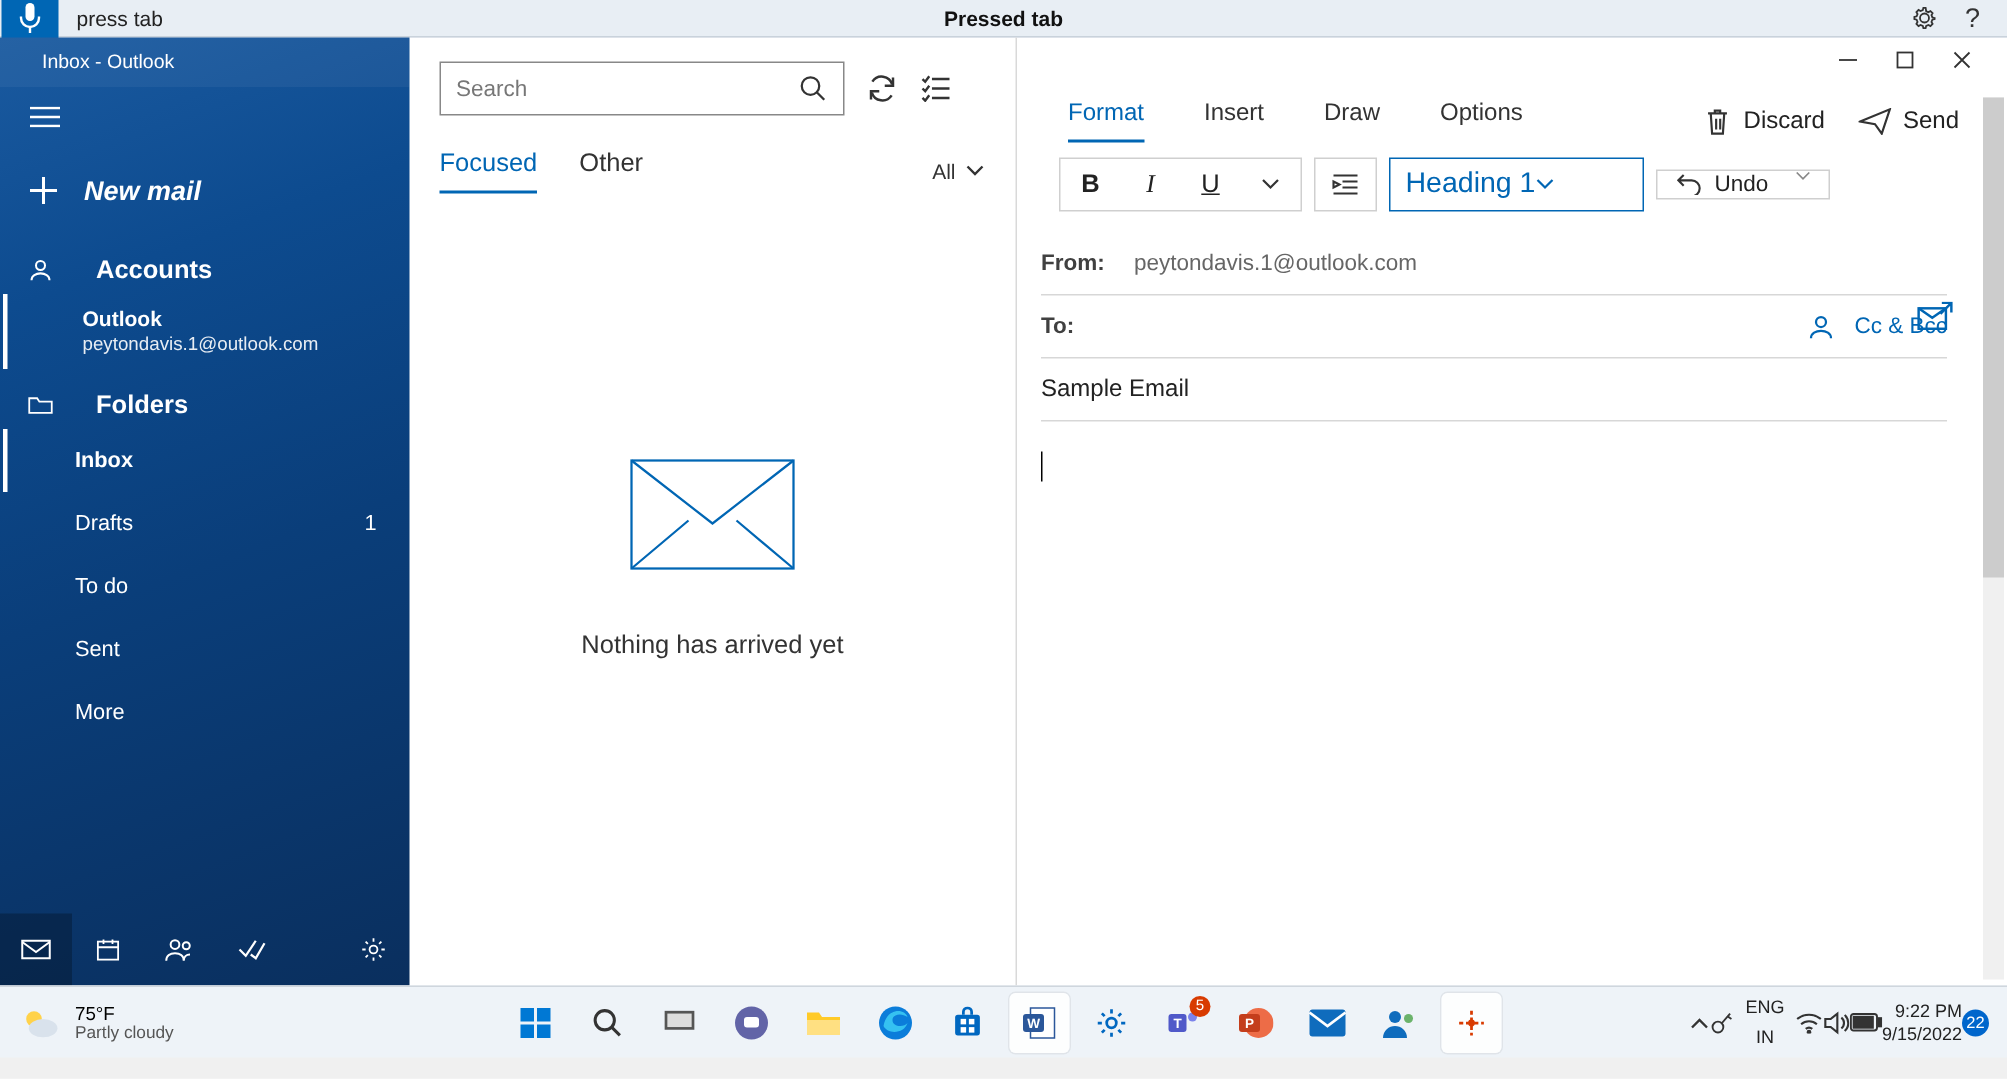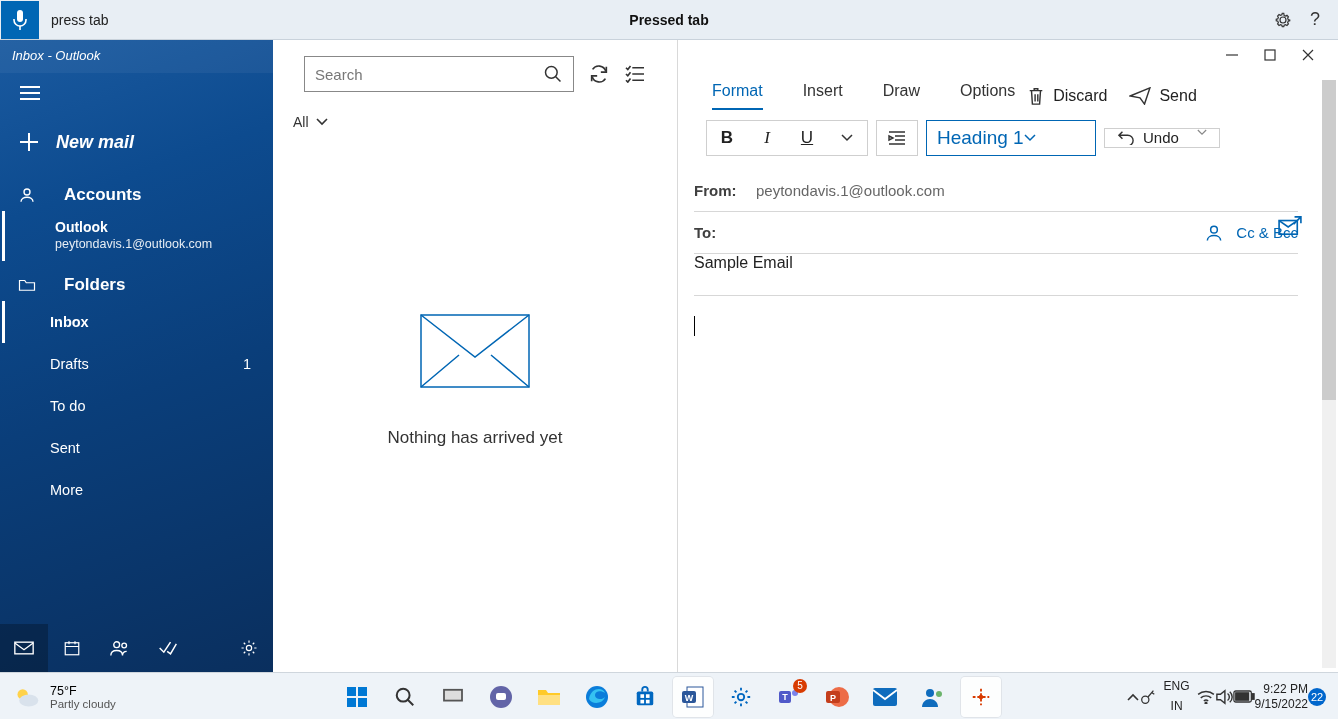--- a/index.html
+++ b/index.html
@@ -1,20 +1,20 @@
 <!DOCTYPE html>
 <html><head>
 <meta charset="utf-8">
 <style>
   * { margin: 0; padding: 0; box-sizing: border-box; font-family: "Segoe UI", sans-serif; }
   html, body { width: 1338px; height: 719px; overflow: hidden; background: #f0f0f0; }
 
   
   .voice-bar {
-    height: 40px; background: #e8eef4; display: flex; align-items: center;
+    height: 25px; background: #e8eef4; display: flex; align-items: center;
     border-bottom: 1px solid #c9d2db; position: relative;
   }
   .voice-btn {
     width: 38px; height: 38px; background: #0066b4; display: flex;
     align-items: center; justify-content: center; margin-left: 1px;
   }
   .voice-cmd { margin-left: 12px; font-size: 14px; color: #222; }
   .voice-center { position: absolute; left: 50%; transform: translateX(-50%); font-weight: 600; font-size: 14px; color: #111;}
   .voice-right { margin-left: auto; display: flex; align-items: center; gap: 18px; padding-right: 18px; color: #333;}
   .voice-right svg { width: 18px; height: 18px; }
@@ -23,74 +23,74 @@
   .app {
     height: 632px; display: flex; background: #fff;
   }
 
   
   .sidebar {
     width: 273px; color: #fff;
     background: linear-gradient(160deg, #1a5aa0 0%, #0d4b8f 25%, #0a3e7a 55%, #0a2f5e 100%);
     display: flex; flex-direction: column; position: relative;
   }
-  .sb-title { height: 33px; padding: 8px 12px; font-size: 13px; background: rgba(255,255,255,0.05); font-style: italic;}
+  .sb-title { height: 33px; padding: 8px 28px; font-size: 13px; background: rgba(255,255,255,0.05);}
   .sb-ham { height: 40px; display:flex; align-items:center; padding-left: 20px;}
   .sb-newmail { height: 58px; display:flex; align-items:center; gap: 18px; padding-left: 20px; font-size: 18px; font-weight: 600; font-style: italic;}
   .sb-section { padding: 14px 12px 6px 18px; display:flex; align-items:center; gap: 28px; font-size: 17px; font-weight: 600;}
   .sb-account { padding: 8px 12px 10px 50px; border-left: 3px solid #fff; margin-left: 2px;}
   .sb-account .name { font-size: 14px; font-weight: 600; }
   .sb-account .email { font-size: 12.5px; opacity: 0.9; margin-top: 2px;}
   .sb-folderlist { }
   .sb-folder { height: 42px; display:flex; align-items:center; padding-left: 50px; padding-right: 22px; font-size: 14.5px; justify-content: space-between;}
   .sb-folder.active { border-left: 3px solid #fff; margin-left: 2px; padding-left: 45px; font-weight:600;}
   .sb-bottom { margin-top: auto; height: 48px; display:flex; }
   .sb-bottom .sb-bicon { width: 48px; display:flex; align-items:center; justify-content:center; }
   .sb-bottom .sb-bicon.active { background: rgba(0,0,0,0.25); }
 
   
   .midpane {
     width: 405px; border-right: 1px solid #d9d9d9; display:flex; flex-direction:column;
     position: relative; padding-top: 16px;
   }
-  .search-row { display:flex; align-items:center; gap: 14px; padding: 0 20px; justify-content: center; }
+  .search-row { display:flex; align-items:center; gap: 14px; padding: 0 20px; }
   .search-box { flex: none; width: 270px; height: 36px; border:1px solid #888; display:flex; align-items:center; padding: 0 10px; color:#666; font-size:15px; justify-content: space-between;}
   .refresh, .select-icon { width: 22px; height: 22px; display:flex; align-items:center; justify-content:center; color:#333;}
   .tabs-row { display:flex; align-items:center; justify-content:space-between; padding: 22px 20px 0 20px;}
   .tabs-left { display:flex; gap: 28px; }
   .tab { font-size: 17px; color:#333; padding-bottom: 8px;}
   .tab.active { color:#0066b4; border-bottom: 2px solid #0066b4; font-weight:500;}
   .filter { display:flex; align-items:center; gap:6px; font-size:14px; color:#333;}
   .empty { flex:1; display:flex; flex-direction:column; align-items:center; justify-content:center; gap: 40px; color:#333; margin-top:-40px;}
   .empty-text { font-size: 17px; }
 
   
   .compose {
     flex:1; display:flex; flex-direction:column; position:relative;
   }
   .winctrls { height: 30px; display:flex; justify-content:flex-end; align-items:center; gap: 26px; padding-right: 24px; color:#333;}
-  .compose-top { display:flex; align-items:center; padding: 12px 14px 0 34px; justify-content:flex-start;gap:12px;}
+  .compose-top { display:flex; align-items:center; padding: 12px 32px 0 34px; justify-content:space-between;}
   .ctabs { display:flex; gap: 40px; }
   .ctab { font-size: 16px; color:#333; padding-bottom: 8px;}
   .ctab.active { color:#0066b4; border-bottom: 2.5px solid #0066b4;}
   .cactions { display:flex; gap: 22px; align-items:center;}
   .caction { display:flex; align-items:center; gap:8px; font-size:16px; color:#222;}
   .fmt-row { display:flex; align-items:center; gap: 4px; padding: 10px 28px 0 28px;}
   .fmt-grp { display:flex; align-items:center; border:1px solid #cfcfcf; height:36px; }
   .fmt-btn { width: 40px; height:34px; display:flex; align-items:center; justify-content:center; font-size:17px; color:#222;}
   .fmt-style { width: 170px; height:36px; border:1px solid #0066b4; display:flex; align-items:center; padding:0 10px; color:#0066b4; font-size:19px; justify-content:flex-start; margin-left: 4px;}
   .fmt-undo { height:20px; border:1px solid #cfcfcf; display:flex; align-items:flex-start; padding: 0 12px; gap:8px; margin-left:4px; font-size:15px; color:#222;}
   .fields { padding: 14px 40px 0 16px; }
   .frow { display:flex; align-items:center; height: 42px; border-bottom: 1px solid #d7d7d7; font-size:15px; color:#333; gap: 12px;}
   .frow .label { width: 50px; color:#404040;font-weight:bold;}
   .frow .val { color:#666; flex:1;}
   .frow .cc { color:#0066b4; font-size:15px;}
   .frow .contact-icon { color:#0066b4; }
   .popout { position:absolute; right: 36px; top: 176px; color:#0066b4;}
-  .subject { height:42px; border-bottom:1px solid #d7d7d7; display:flex; align-items:flex-start; font-size:16px; color:#222;}
+  .subject { height:42px; border-bottom:1px solid #d7d7d7; display:flex; align-items:center; font-size:16px; color:#222;}
   .body-area { padding: 20px 16px; font-size:15px; position:relative;}
   .cursor { display:inline-block; width:1px; height:20px; background:#000; vertical-align:middle;}
   .vscroll { position:absolute; right:2px; top:40px; width:14px; height: 588px; background:#f0f0f0;}
   .vscroll-thumb { width:14px; height: 320px; background:#ccc;}
 
   
   .taskbar {
     height: 48px; background: #eef3f8; border-top: 1px solid #cfd6dd;
     display:flex; align-items:center; position:relative;
   }
@@ -228,20 +228,24 @@
             <path d="M19.4 9A8 8 0 0 0 5 7M4.6 15A8 8 0 0 0 19 17"></path>
           </svg>
       </div>
       <div class="select-icon">
         <svg width="22" height="18" viewBox="0 0 24 20" fill="none" stroke="#333" stroke-width="1.8">
             <path d="M9 3h13M9 10h13M9 17h13M2 3l2 2 3-4M2 10l2 2 3-4M2 17l2 2 3-4"></path>
           </svg>
       </div>
     </div>
     <div class="tabs-row">
+      <div class="tabs-left">
+        <div class="tab active">Focused</div>
+        <div class="tab">Other</div>
+      </div>
       <div class="filter">
         <span>All</span>
         <svg width="14" height="10" viewBox="0 0 14 10">
             <path d="M2 2l5 5 5-5" fill="none" stroke="#333" stroke-width="1.6"></path>
           </svg>
       </div>
     </div>
     <div class="empty">
       <svg width="110" height="74" viewBox="0 0 110 74" fill="none" stroke="#0066b4" stroke-width="1.5">
         <rect x="1" y="1" width="108" height="72"></rect>

